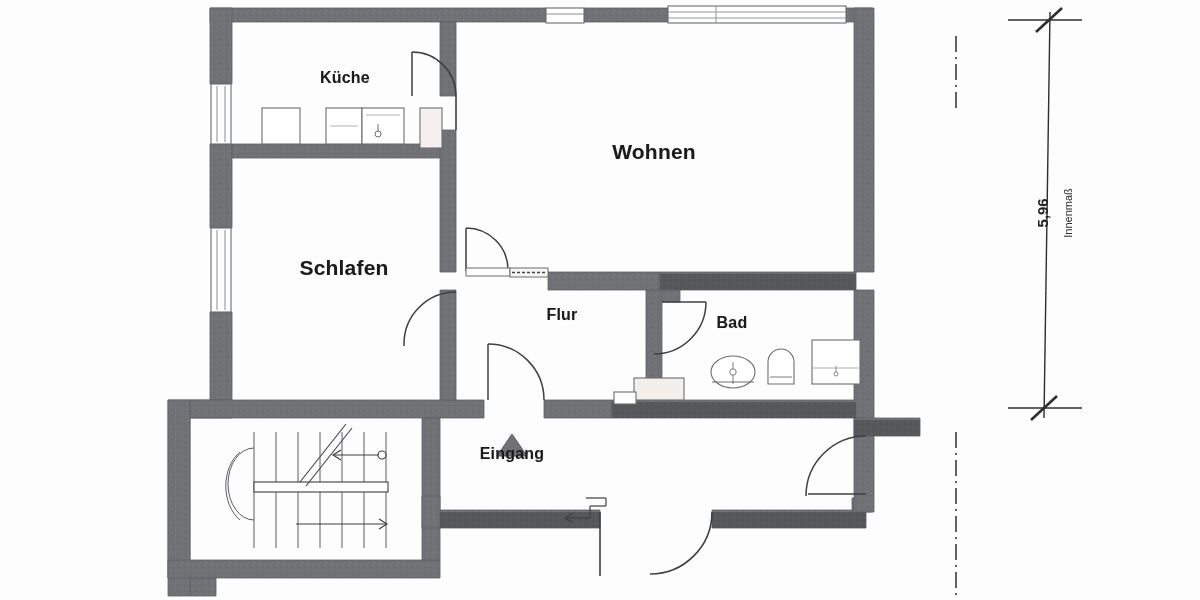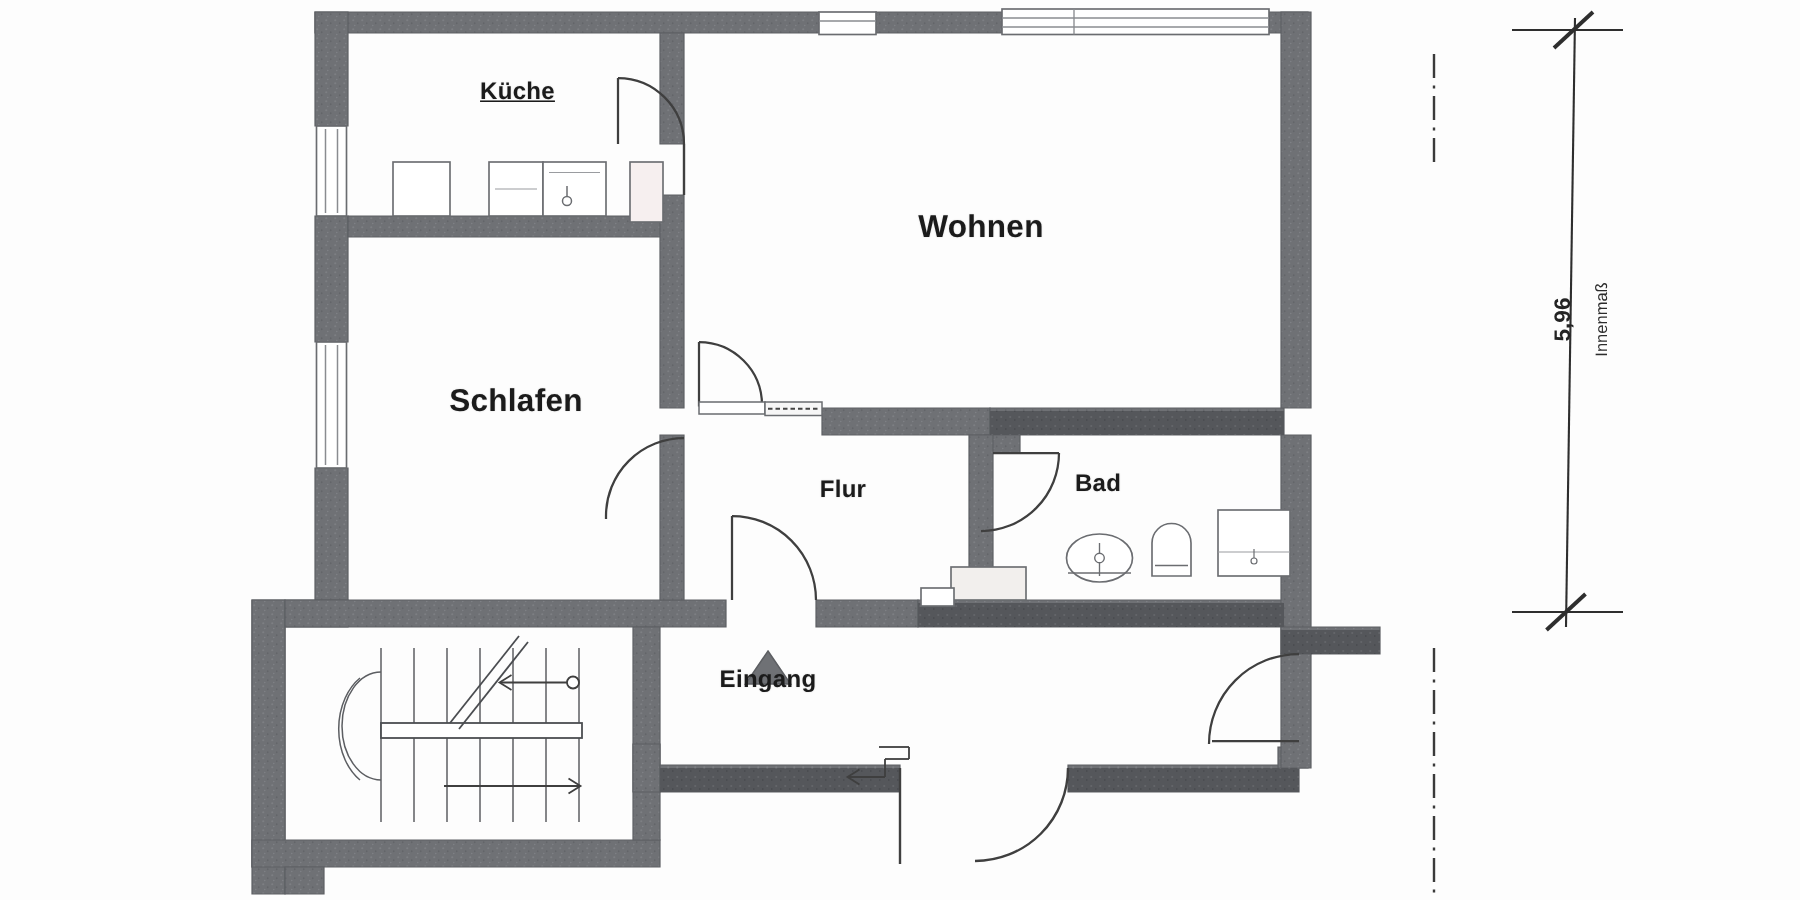--- a/index.html
+++ b/index.html
@@ -299,24 +299,24 @@
     <g stroke="#2e2e2e" fill="none">
       <line x1="1008" y1="20" x2="1082" y2="20" stroke-width="1.4"></line>
       <line x1="1008" y1="408" x2="1082" y2="408" stroke-width="1.4"></line>
       <line x1="1050" y1="12" x2="1044" y2="418" stroke-width="1.4"></line>
       <line x1="1036" y1="32" x2="1062" y2="8" stroke-width="2.6"></line>
       <line x1="1031" y1="420" x2="1057" y2="396" stroke-width="2.6"></line>
     </g>
 
   </svg>
 
-  <div class="room-label md" style="left:345px; top:62px;text-decoration:underline;">Küche</div>
+  <div class="room-label md" style="left:345px; top:78px;">Küche</div>
   <div class="room-label lg" style="left:654px; top:152px;">Wohnen</div>
   <div class="room-label lg" style="left:344px; top:268px;">Schlafen</div>
-  <div class="room-label md" style="left:562px; top:327px;text-align:center;">Flur</div>
+  <div class="room-label md" style="left:562px; top:315px;text-align:center;">Flur</div>
   <div class="room-label md" style="left:732px; top:323px;">Bad</div>
 
   <svg width="34" height="26" style="position:absolute; left:495px; top:432px;">
     <polygon points="17,2 32,24 2,24" fill="#6f7175" stroke="#5d5f63" stroke-width="1"></polygon>
   </svg>
   <div class="room-label md" style="left:512px; top:454px;">Eingang</div>
 
   <div class="dim-text dim-value" style="left:1042px; top:213px;">5,96</div>
   <div class="dim-text dim-note" style="left:1068px; top:213px;">Innenmaß</div>
 

